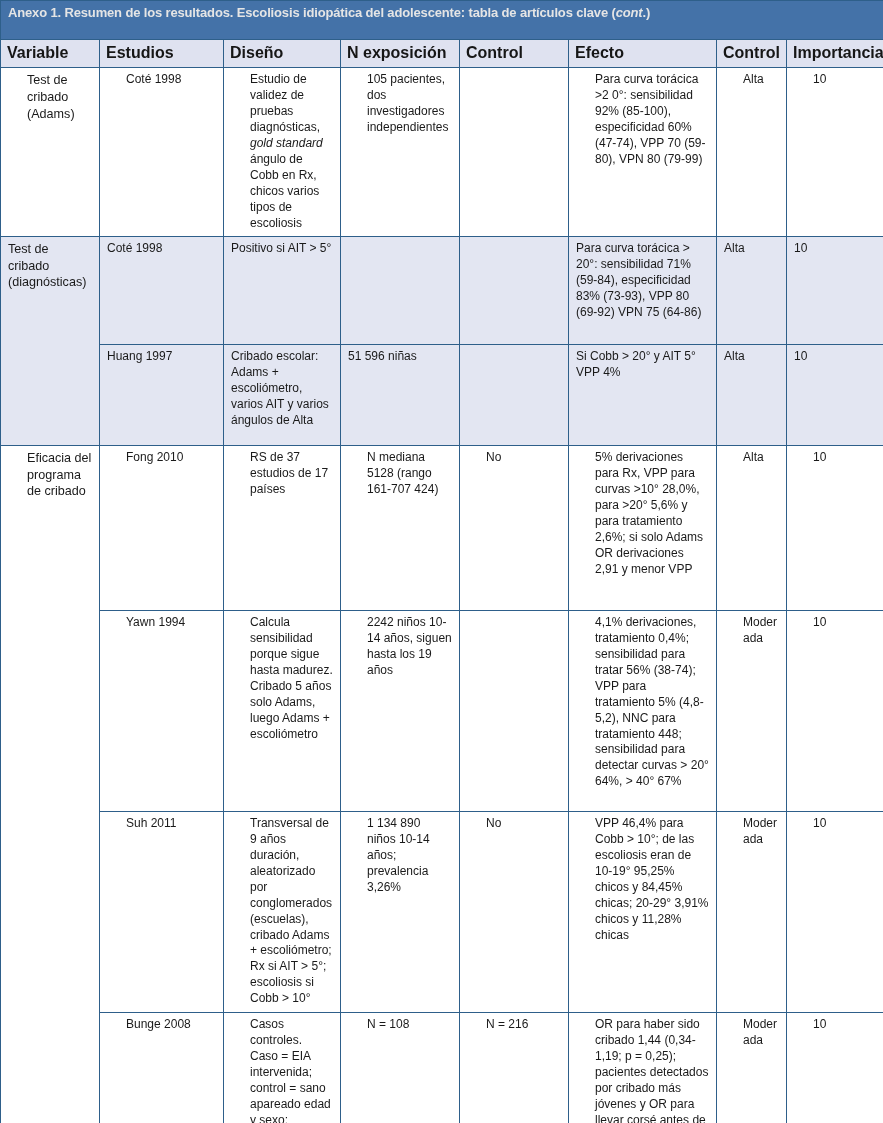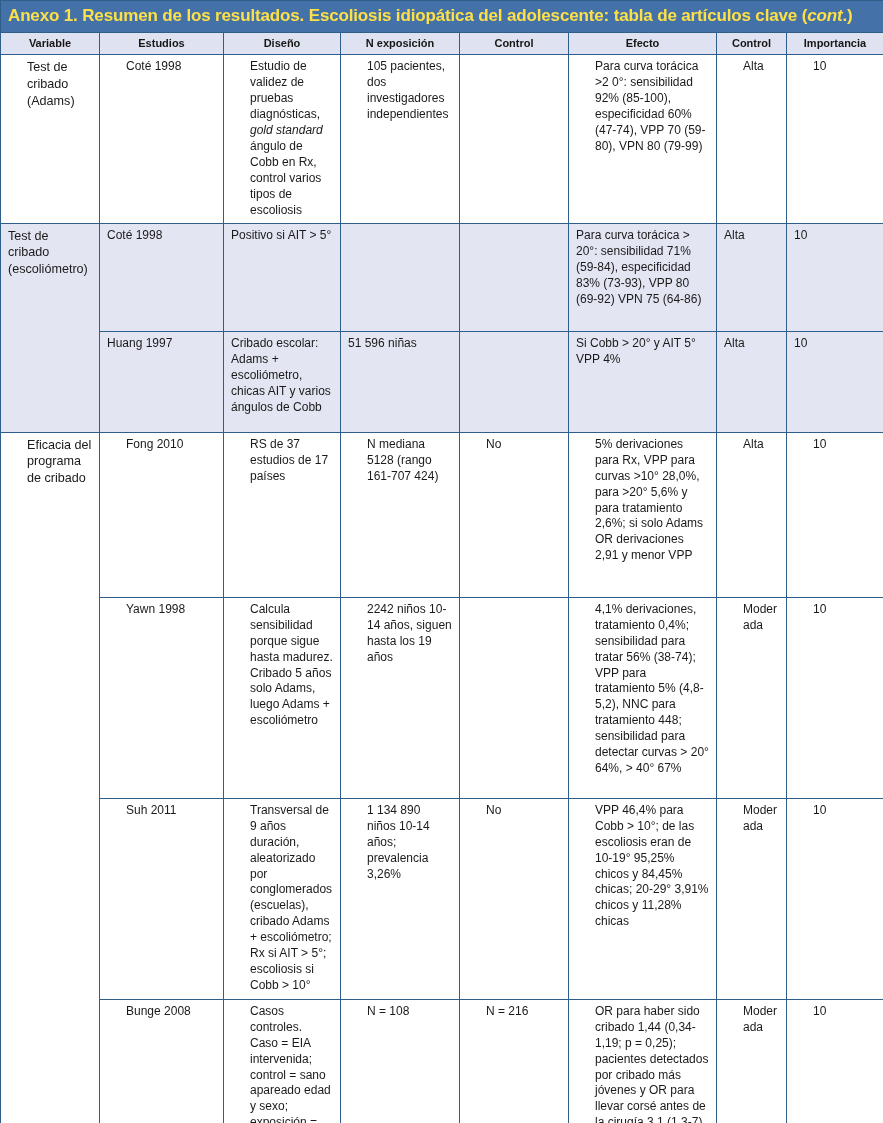--- a/index.html
+++ b/index.html
@@ -30,39 +30,39 @@
     width: 883px;
     border-left: 1px solid #2e5f8a;
     border-right: 1px solid #2e5f8a;
     border-top: 1px solid #2e5f8a;
     border-bottom: 2px solid #2e5f8a;
   }
 
   
   tr.title-row > th {
     background: #4472a8;
-    color: #fde047;
+    color: #e5e5e5;
     text-align: left;
-    font-size: 17px;
+    font-size: 13px;
     font-weight: bold;
     letter-spacing: -0.15px;
-    padding: 5px 7px 6px 7px;
+    padding: 5px 7px 18px 7px;
     border: 1px solid #2e5f8a;
     line-height: 1.15;
     white-space: nowrap;
   }
   .title-row em { font-style: italic; font-weight: bold; }
 
   
   tr.head-row > th {
     background: #dfe2f0;
     color: #161616;
-    text-align: center;
+    text-align: left;
     vertical-align: top;
-    font-size: 11px;
+    font-size: 16px;
     font-weight: bold;
     padding: 4px 6px 5px 6px;
     border: 1px solid #2e5f8a;
     line-height: 1.15;
     white-space: nowrap;
   }
 
   
   td.cell {
     border: 1px solid #2e5f8a;
@@ -131,60 +131,60 @@
         <th>Control</th>
         <th>Importancia</th>
       </tr>
     </thead>
 
     <tbody>
 
       <tr class="band-white r1">
         <td class="cell group-cell" rowspan="1">Test de cribado (Adams)</td>
         <td class="cell">Coté 1998</td>
-        <td class="cell"><span>Estudio de validez de pruebas diagnósticas, </span><em>gold standard</em><span> ángulo de Cobb en Rx, control varios tipos de escoliosis</span></td>
+        <td class="cell"><span>Estudio de validez de pruebas diagnósticas, </span><em>gold standard</em><span> ángulo de Cobb en Rx, chicos varios tipos de escoliosis</span></td>
         <td class="cell">105 pacientes, dos investigadores independientes</td>
         <td class="cell"></td>
         <td class="cell">Para curva torácica &gt;2 0°: sensibilidad 92% (85-100), especificidad 60% (47-74), VPP 70 (59-80), VPN 80 (79-99)</td>
         <td class="cell">Alta</td>
         <td class="cell">10</td>
       </tr>
 
       <tr class="band-tint r2">
-        <td class="cell group-cell" rowspan="2">Test de cribado (escoliómetro)</td>
+        <td class="cell group-cell" rowspan="2">Test de cribado (diagnósticas)</td>
         <td class="cell">Coté 1998</td>
         <td class="cell"><span>Positivo si AIT &gt; 5°</span><em></em><span></span></td>
         <td class="cell"></td>
         <td class="cell"></td>
         <td class="cell">Para curva torácica &gt; 20°: sensibilidad 71% (59-84), especificidad 83% (73-93), VPP 80 (69-92) VPN 75 (64-86)</td>
         <td class="cell">Alta</td>
         <td class="cell">10</td>
       </tr>
       <tr class="band-tint r3">
         <td class="cell">Huang 1997</td>
-        <td class="cell"><span>Cribado escolar: Adams + escoliómetro, chicas AIT y varios ángulos de Cobb</span><em></em><span></span></td>
+        <td class="cell"><span>Cribado escolar: Adams + escoliómetro, varios AIT y varios ángulos de Alta</span><em></em><span></span></td>
         <td class="cell">51 596 niñas</td>
         <td class="cell"></td>
         <td class="cell">Si Cobb &gt; 20° y AIT 5° VPP 4%</td>
         <td class="cell">Alta</td>
         <td class="cell">10</td>
       </tr>
 
       <tr class="band-white r4">
         <td class="cell group-cell" rowspan="4">Eficacia del programa de cribado</td>
         <td class="cell">Fong 2010</td>
         <td class="cell"><span>RS de 37 estudios de 17 países</span><em></em><span></span></td>
         <td class="cell">N mediana 5128 (rango 161-707 424)</td>
         <td class="cell">No</td>
         <td class="cell">5% derivaciones para Rx, VPP para curvas &gt;10° 28,0%, para &gt;20° 5,6% y para tratamiento 2,6%; si solo Adams OR derivaciones 2,91 y menor VPP</td>
         <td class="cell">Alta</td>
         <td class="cell">10</td>
       </tr>
       <tr class="band-white r5">
-        <td class="cell">Yawn 1998</td>
+        <td class="cell">Yawn 1994</td>
         <td class="cell"><span>Calcula sensibilidad porque sigue hasta madurez. Cribado 5 años solo Adams, luego Adams + escoliómetro</span><em></em><span></span></td>
         <td class="cell">2242 niños 10-14 años, siguen hasta los 19 años</td>
         <td class="cell"></td>
         <td class="cell">4,1% derivaciones, tratamiento 0,4%; sensibilidad para tratar 56% (38-74); VPP para tratamiento 5% (4,8-5,2), NNC para tratamiento 448; sensibilidad para detectar curvas &gt; 20° 64%, &gt; 40° 67%</td>
         <td class="cell">Moderada</td>
         <td class="cell">10</td>
       </tr>
       <tr class="band-white r6">
         <td class="cell">Suh 2011</td>
         <td class="cell"><span>Transversal de 9 años duración, aleatorizado por conglomerados (escuelas), cribado Adams + escoliómetro; Rx si AIT &gt; 5°; escoliosis si Cobb &gt; 10°</span><em></em><span></span></td>

